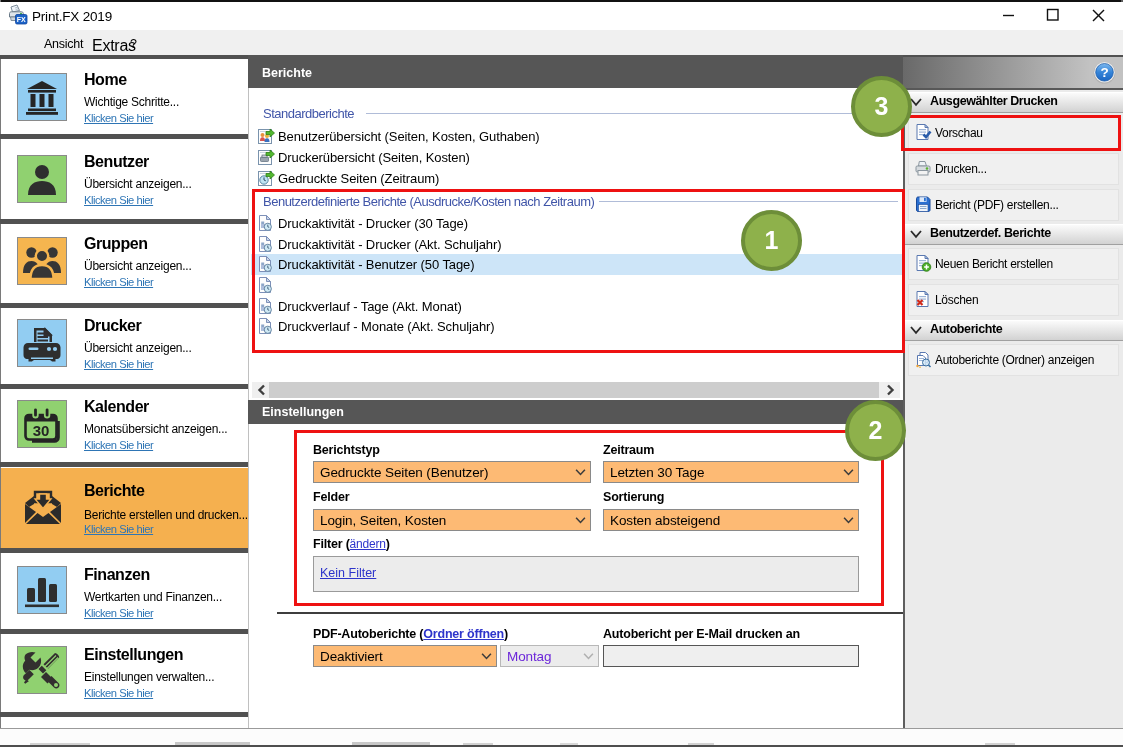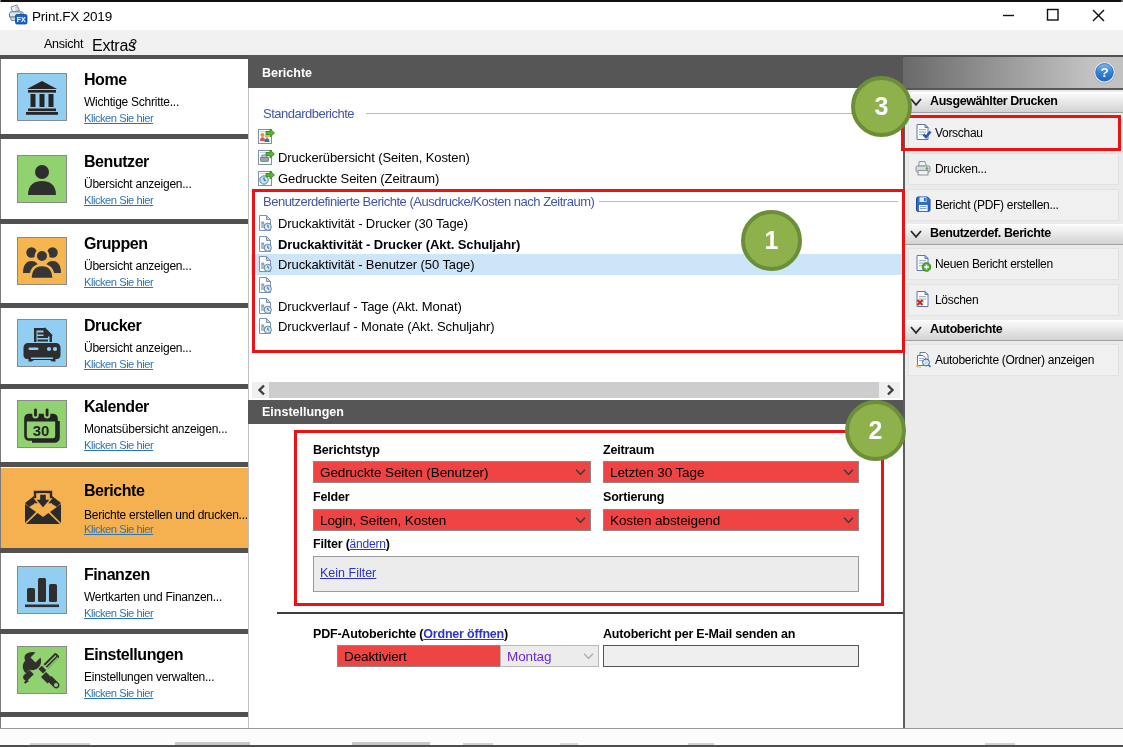--- a/index.html
+++ b/index.html
@@ -9,21 +9,21 @@
 .ct{position:absolute;left:84px;font-size:16px;font-weight:bold;color:#000;letter-spacing:-0.45px;}
 .cs{position:absolute;left:84px;font-size:12px;color:#000;letter-spacing:-0.25px;}
 .cl{position:absolute;left:84px;font-size:11.2px;color:#2e75b5;text-decoration:underline;letter-spacing:-0.5px;}
 .dhdr{position:absolute;background:#565656;color:#fff;font-weight:bold;font-size:12.5px;}
 .grp{position:absolute;font-size:13px;color:#4055a8;letter-spacing:-0.5px;}
 .gline{position:absolute;height:1px;background:#b0bcd8;}
 .row{position:absolute;left:251px;width:651px;height:21px;font-size:13px;color:#000;letter-spacing:-0.1px;}
 .row .ic{position:absolute;left:7px;top:2px;}
 .row .tx{position:absolute;left:27px;top:3px;white-space:nowrap;}
 .lbl{position:absolute;font-size:12.5px;font-weight:bold;color:#000;white-space:nowrap;letter-spacing:-0.2px;}
-.dd{position:absolute;height:20px;background:#ef4444;border:1px solid #8a8a8a;font-size:13.5px;color:#000;line-height:21px;padding-left:6px;white-space:nowrap;overflow:hidden;letter-spacing:-0.1px;}
+.dd{position:absolute;height:20px;background:#fdba74;border:1px solid #8a8a8a;font-size:13.5px;color:#000;line-height:21px;padding-left:6px;white-space:nowrap;overflow:hidden;letter-spacing:-0.1px;}
 .dd .ch{position:absolute;right:4px;top:7px;width:11px;height:7px;}
 .rbx{position:absolute;border:3px solid #ee1111;}
 .circ{position:absolute;width:53px;height:53px;border-radius:50%;background:#8eb14b;border:4px solid #6d8e39;color:#fff;font-weight:bold;font-size:25px;text-align:center;line-height:53px;}
 .shdr{position:absolute;left:904px;width:219px;height:19px;background:linear-gradient(#fbfbfb,#d2d2d2);border-bottom:1px solid #a0a0a0;border-top:1px solid #fff;font-size:12.5px;font-weight:bold;color:#000;letter-spacing:-0.4px;}
 .shdr .tx{position:absolute;left:26px;top:0.5px;}
 .pbtn{position:absolute;left:908px;width:209px;height:30px;background:#f0f0f0;border:1px solid #e2e2e2;font-size:12px;color:#000;letter-spacing:-0.3px;}
 .pbtn .tx{position:absolute;left:26px;top:8px;white-space:nowrap;}
 .pbtn svg{position:absolute;left:5px;top:6px;}
 a{color:#2d34cb;}
 </style>
@@ -217,20 +217,21 @@
 </svg>
 <div class="row" style="top:126px;">
   <svg class="ic" width="17" height="17" viewBox="0 0 17 17">
       <use href="#repdoc"></use>
       <circle cx="4.5" cy="7" r="2" fill="#e8913c"></circle>
       <path d="M2 13 C2 9.8 3.3 9.2 4.5 9.2 C5.7 9.2 7 9.8 7 13 Z" fill="#d9534f"></path>
       <circle cx="9" cy="8" r="2" fill="#e8b03c"></circle>
       <path d="M6.5 14 C6.5 10.8 7.8 10.2 9 10.2 C10.2 10.2 11.5 10.8 11.5 14 Z" fill="#3a6fbf"></path>
       <use href="#garrow"></use>
     </svg>
+  <span class="tx">Benutzerübersicht (Seiten, Kosten, Guthaben)</span>
 </div>
 <div class="row" style="top:147px;">
   <svg class="ic" width="17" height="17" viewBox="0 0 17 17">
       <use href="#repdoc"></use>
       <rect x="2.5" y="8" width="8" height="4.5" rx="0.8" fill="#9aa4ae" stroke="#5a6a7a" stroke-width="0.7"></rect>
       <rect x="4" y="6" width="5" height="2.5" fill="#c8cdd4" stroke="#5a6a7a" stroke-width="0.7"></rect>
       <use href="#garrow"></use>
     </svg>
   <span class="tx">Druckerübersicht (Seiten, Kosten)</span>
 </div>
@@ -242,21 +243,21 @@
       <use href="#garrow"></use>
     </svg>
   <span class="tx">Gedruckte Seiten (Zeitraum)</span>
 </div>
 <div class="row" style="top:213px;">
   <svg class="ic" width="17" height="17" viewBox="0 0 17 17">
       <use href="#custdoc"></use>
     </svg>
   <span class="tx">Druckaktivität - Drucker (30 Tage)</span>
 </div>
-<div class="row" style="top:234px;font-weight:bold;">
+<div class="row" style="top:234px;">
   <svg class="ic" width="17" height="17" viewBox="0 0 17 17">
       <use href="#custdoc"></use>
     </svg>
   <span class="tx">Druckaktivität - Drucker (Akt. Schuljahr)</span>
 </div>
 <div class="row" style="top:254px;background:#cde5f8;">
   <svg class="ic" width="17" height="17" viewBox="0 0 17 17">
       <use href="#custdoc"></use>
     </svg>
   <span class="tx">Druckaktivität - Benutzer (50 Tage)</span>
@@ -304,22 +305,22 @@
       <path d="M1 0.5 L5 4.8 L9 0.5" stroke="#3c3c3c" fill="none" stroke-width="1.4"></path>
     </svg></div>
 <div class="dd" style="left:603px;top:509px;width:248px;">Kosten absteigend<svg class="ch" viewBox="0 0 10 6">
       <path d="M1 0.5 L5 4.8 L9 0.5" stroke="#3c3c3c" fill="none" stroke-width="1.4"></path>
     </svg></div>
 <div class="lbl" style="left:313px;top:537px;">Filter (<a style="font-size:12px;font-weight:normal;text-decoration:underline;">ändern</a>)</div>
 <div class="abs" style="left:313px;top:556px;width:544px;height:34px;background:#ececec;border:1px solid #9a9a9a;"></div>
 <div class="abs" style="left:320px;top:566px;font-size:12.5px;"><a style="text-decoration:underline;">Kein Filter</a></div>
 <div class="abs" style="left:277px;top:612px;width:626px;height:1.5px;background:#3e3e3e;"></div>
 <div class="lbl" style="left:313px;top:627px;">PDF-Autoberichte (<a style="text-decoration:underline;">Ordner öffnen</a>)</div>
-<div class="lbl" style="left:603px;top:627px;">Autobericht per E-Mail senden an</div>
-<div class="dd" style="left:313px;top:645px;width:176px;margin-left:24px;">Deaktiviert<svg class="ch" viewBox="0 0 10 6">
+<div class="lbl" style="left:603px;top:627px;">Autobericht per E-Mail drucken an</div>
+<div class="dd" style="left:313px;top:645px;width:176px;">Deaktiviert<svg class="ch" viewBox="0 0 10 6">
       <path d="M1 0.5 L5 4.8 L9 0.5" stroke="#3c3c3c" fill="none" stroke-width="1.4"></path>
     </svg></div>
 <div class="dd" style="left:500px;top:645px;width:91px;background:#ececec;border-color:#b8b8b8;color:#6d28d9;">Montag<svg class="ch" viewBox="0 0 10 6">
       <path d="M1 0.5 L5 4.8 L9 0.5" stroke="#b0b0b0" fill="none" stroke-width="1.4"></path>
     </svg></div>
 <div class="abs" style="left:603px;top:645px;width:254px;height:20px;background:#efefef;border:1px solid #565656;"></div>
 
 <div class="abs" style="left:903px;top:59px;width:220px;height:669px;background:#ebebeb;border-left:2px solid #5e5e5e;box-sizing:border-box;"></div>
 <div class="abs" style="left:903px;top:57px;width:220px;height:31px;background:linear-gradient(to right,#696969,#c2c2c2 85%);border-bottom:2px solid #585858;box-sizing:content-box;"></div>
 <svg class="abs" style="left:1093px;top:61px;" width="23" height="23" viewBox="0 0 23 23">

